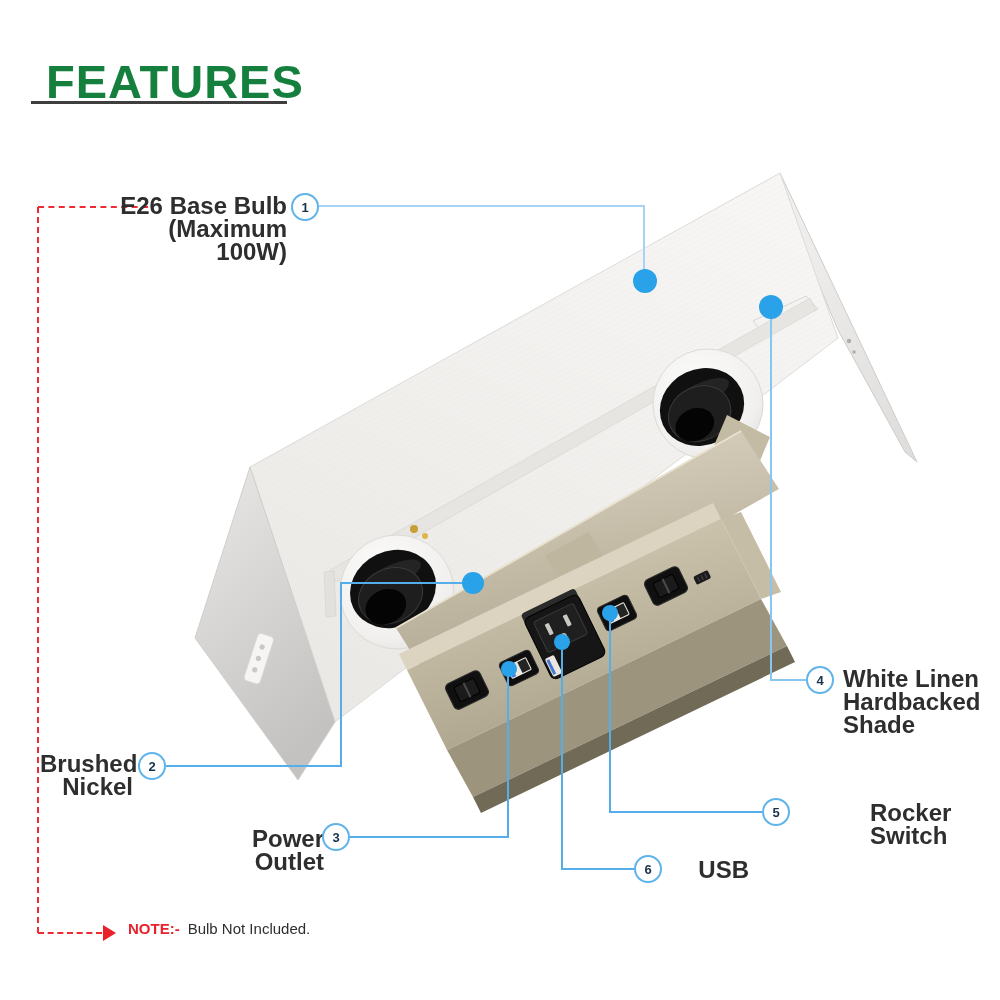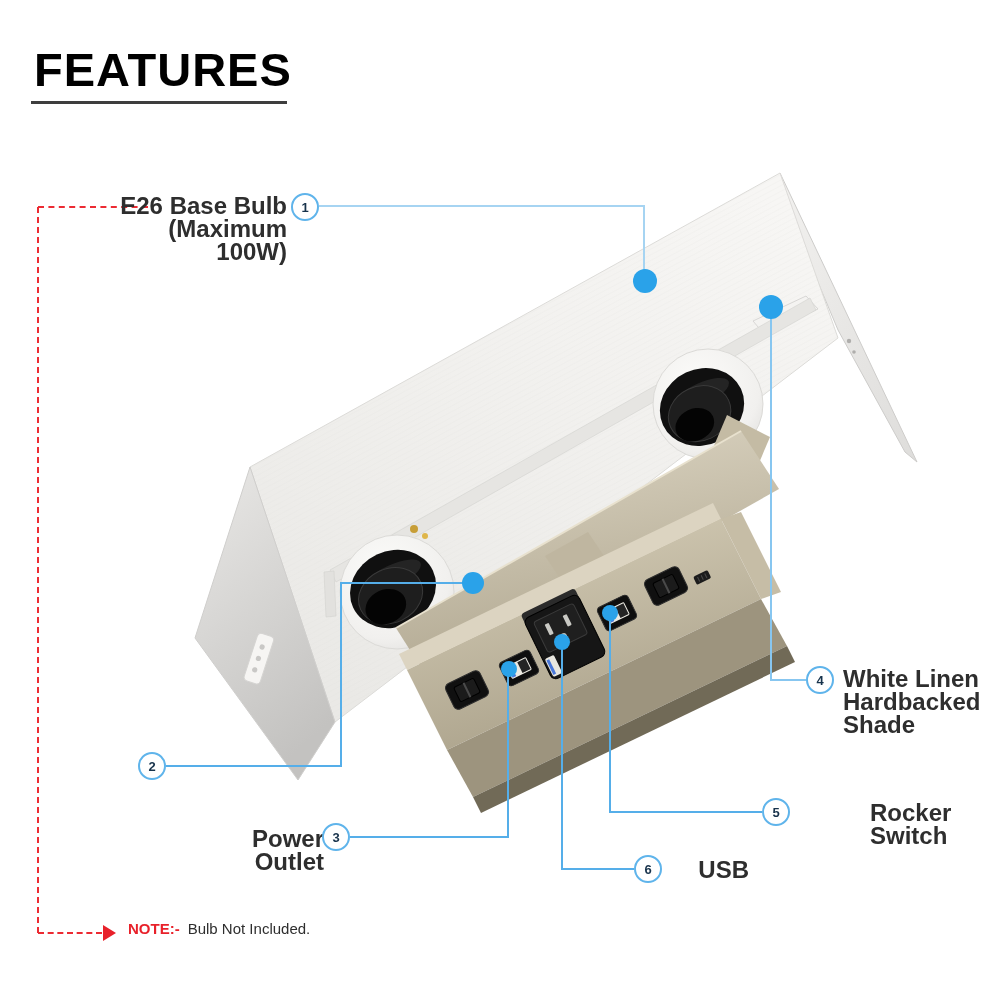--- a/index.html
+++ b/index.html
@@ -1,20 +1,20 @@
 <!DOCTYPE html>
 <html><head>
 <meta charset="utf-8">
 <style>
   html,body{margin:0;padding:0;background:#ffffff;}
   body{font-family:"Liberation Sans","DejaVu Sans",sans-serif;}
   .canvas{position:relative;width:1000px;height:1000px;background:#ffffff;overflow:hidden;}
 
-  .title{position:absolute;left:30px;top:40px;margin:4px;font-size:47px;line-height:1.1;
-         font-weight:700;letter-spacing:1px;color:#000000;}
+  .title{position:absolute;left:30px;top:40px;margin:16px;font-size:47px;line-height:1.1;
+         font-weight:700;letter-spacing:1px;color:#15803d;}
   .title-underline{position:absolute;left:31px;top:101px;width:256px;height:3px;background:#3E3E3E;}
 
   .product-svg{position:absolute;left:0;top:0;z-index:1;}
 
   .co-h{position:absolute;height:2px;z-index:2;}
   .co-v{position:absolute;width:2px;z-index:2;}
   .co-dot{position:absolute;background:#2AA2E9;border-radius:50%;z-index:3;}
   .co-badge{position:absolute;width:28px;height:28px;border-radius:50%;background:#fff;
             border:2px solid #5FB4EB;box-sizing:border-box;display:flex;align-items:center;
             justify-content:center;font-size:13px;font-weight:700;color:#17324B;z-index:4;}
@@ -177,20 +177,22 @@
   <div class="red-dash-h" style="left:38px;top:932px;width:64px;"></div>
   <div class="red-arrow" style="left:103px;top:925px;"></div>
 
   <div class="co-label align-r" style="left:100px;top:194px;width:187px;">E26 Base Bulb
 (Maximum 100W)</div>
   <div class="co-badge" style="left:291px;top:193px;">1</div>
   <div class="co-h" style="left:319px;top:205px;width:326px;background:#A6D4F2;"></div>
   <div class="co-v" style="left:643px;top:205px;height:76px;background:#A6D4F2;"></div>
   <div class="co-dot" style="left:633px;top:269px;width:24px;height:24px;"></div>
 
+  <div class="co-label align-r" style="left:40px;top:752px;width:93px;">Brushed
+Nickel</div>
   <div class="co-badge" style="left:138px;top:752px;">2</div>
   <div class="co-h" style="left:166px;top:765px;width:176px;background:#55AEE9;"></div>
   <div class="co-v" style="left:340px;top:583px;height:184px;background:#55AEE9;"></div>
   <div class="co-h" style="left:340px;top:582px;width:124px;background:#55AEE9;"></div>
   <div class="co-dot" style="left:462px;top:572px;width:22px;height:22px;"></div>
 
   <div class="co-label align-r" style="left:196px;top:827px;width:128px;">Power Outlet</div>
   <div class="co-badge" style="left:322px;top:823px;">3</div>
   <div class="co-h" style="left:350px;top:836px;width:159px;background:#55AEE9;"></div>
   <div class="co-v" style="left:507px;top:676px;height:162px;background:#55AEE9;"></div>

